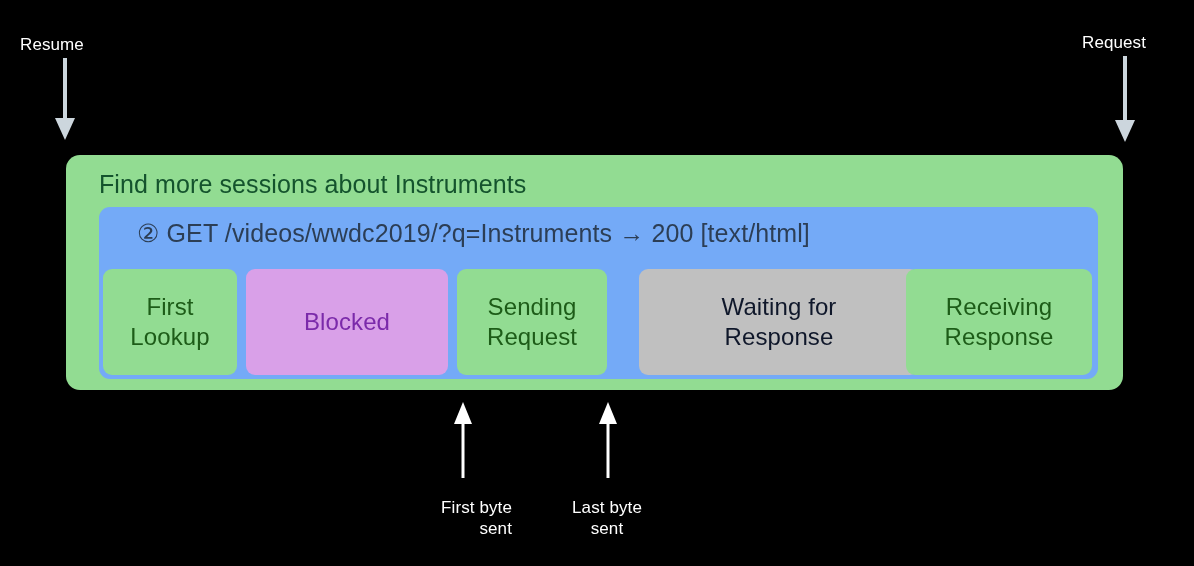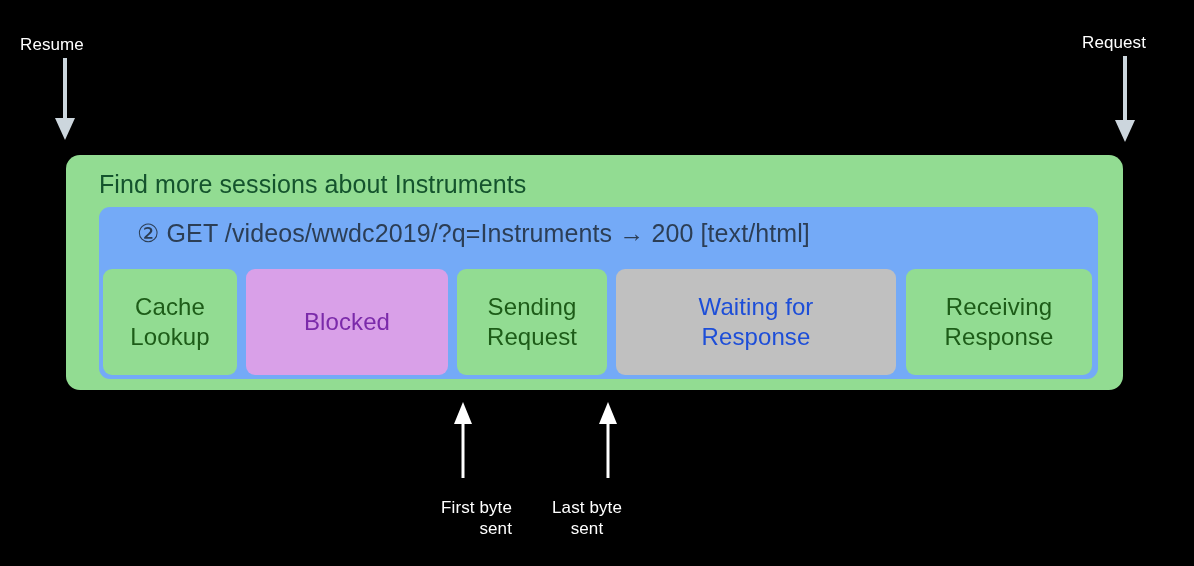--- a/index.html
+++ b/index.html
@@ -21,21 +21,21 @@
     position: absolute;
     color: #ffffff;
     font-size: 17px;
     line-height: 21px;
     white-space: pre-line;
     letter-spacing: 0.1px;
   }
   #resume-label  { left: 20px;  top: 34px; }
   #complete-label{ left: 1082px; top: 32px; }
   #first-byte-label { left: 412px; top: 497px; width: 100px; text-align: right; }
-  #last-byte-label  { left: 537px; top: 497px; width: 100px; text-align: center; }
+  #last-byte-label  { left: 557px; top: 497px; width: 100px; text-align: center; }
 
   
   .arrow { position: absolute; }
   #resume-arrow   { left: 52px;   top: 58px;  }
   #complete-arrow { left: 1112px; top: 56px;  }
   #first-byte-arrow { left: 452px; top: 400px; }
   #last-byte-arrow  { left: 597px; top: 400px; }
 
   
   #task-container {
@@ -96,21 +96,21 @@
     justify-content: center;
     text-align: center;
     font-size: 24px;
     line-height: 30px;
     box-sizing: border-box;
     letter-spacing: 0.1px;
     white-space: pre-line;
   }
   .phase.green { background: #92dc92; color: #1d5c18; }
   .phase.purple{ background: #d9a0e8; color: #7b2aaa; }
-  .phase.gray  { background: #c0c0c0; color: #1d4ed8; }
+  .phase.gray  { background: #c0c0c0; color: #0f172a; margin-left: 23px; }
 </style>
 </head>
 <body>
 
 <div class="annot-label" id="resume-label">Resume</div>
 
 <svg class="arrow" id="resume-arrow" width="26" height="84" viewBox="0 0 26 84">
   <line x1="13" y1="0" x2="13" y2="62" stroke="#ccd6dd" stroke-width="4"></line>
   <polygon points="13,82 3,60 23,60" fill="#ccd6dd"></polygon>
 </svg>
@@ -124,21 +124,21 @@
 
 <div id="task-container">
   <div id="task-title">Find more sessions about Instruments</div>
 </div>
 
 <div id="request-container">
   <div id="request-line">② GET /videos/wwdc2019/?q=Instruments → 200 [text/html]</div>
 </div>
 
 <div id="phase-bar">
-  <div class="phase green" style="left:0px;width:134px;">Cache
+  <div class="phase green" style="left:0px;width:134px;">First
 Lookup</div>
   <div class="phase green" style="left:354px;width:150px;">Sending
 Request</div>
   <div class="phase purple" style="left:143px;width:202px;">Blocked</div>
   <div class="phase gray" style="left:513px;width:280px;">Waiting for
 Response</div>
   <div class="phase green" style="left:803px;width:186px;">Receiving
 Response</div>
 </div>
 

